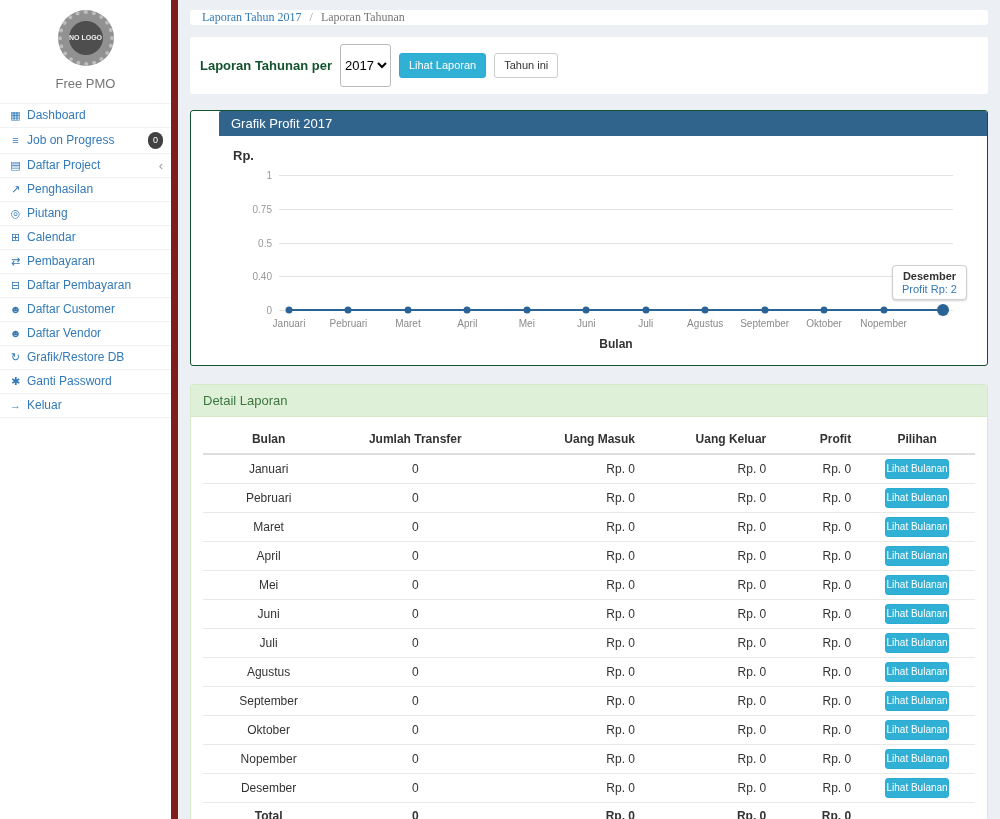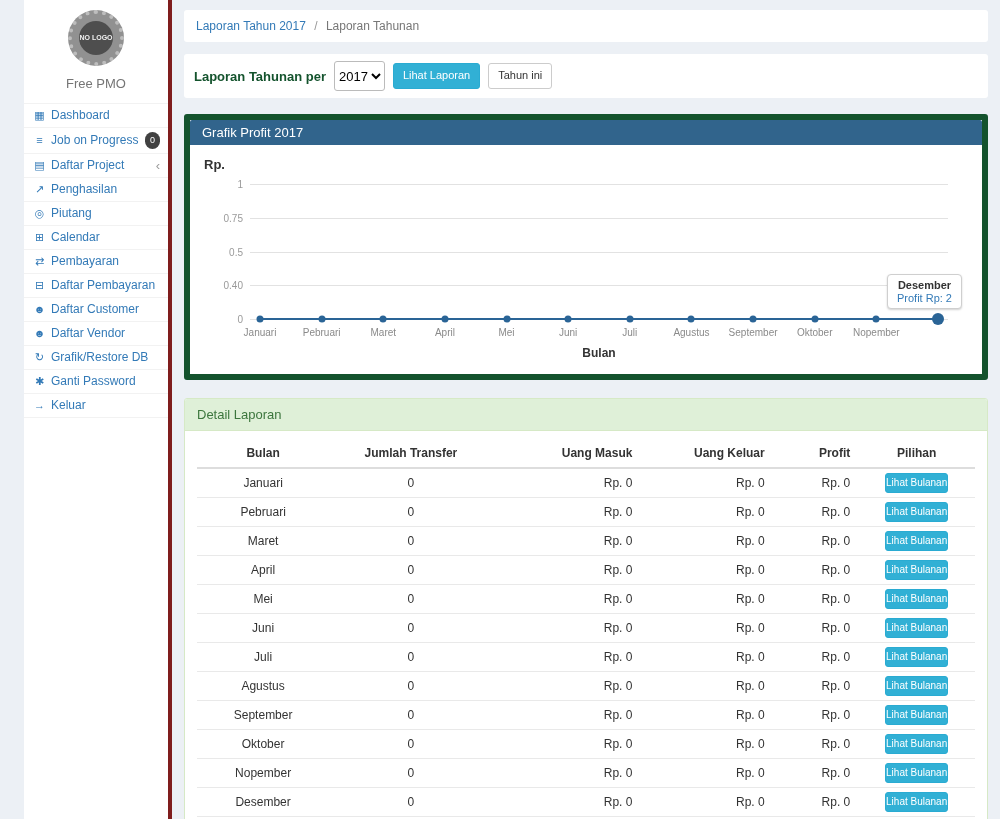--- a/index.html
+++ b/index.html
@@ -2,57 +2,57 @@
 <html><head>
 <meta charset="utf-8">
 <style>
   * { margin:0; padding:0; box-sizing:border-box; }
   html,body { background:#ecf0f5; }
   body { font-family:"Liberation Sans","DejaVu Sans",sans-serif; font-size:13px; color:#333; }
 
   .app { width:1000px; height:819px; display:flex; background:#ecf0f5; overflow:hidden; }
 
   
-  .sidebar { width:148px; flex-shrink:0; background:#fff; border-right:4px solid #7f1d1d;margin-left:24px; }
+  .sidebar { width:178px; flex-shrink:0; background:#fff; border-right:7px solid #7f1d1d; }
   .logo-wrap { padding:10px 0 12px; text-align:center; }
   .logo-circle { width:56px; height:56px; margin:0 auto; border-radius:50%; background:#919191;
                  border:4px dotted #bdbdbd; display:flex; align-items:center; justify-content:center; }
   .logo-inner { width:34px; height:34px; border-radius:50%; background:#4e4e4e; color:#f0f0f0;
                 font-size:7px; font-weight:bold; line-height:1.3; display:flex; align-items:center;
                 justify-content:center; text-align:center; }
   .brand { margin-top:10px; color:#757575; font-size:13px; }
   .menu { border-top:1px solid #f2f2f2; }
   .menu-item { display:flex; align-items:center; padding:4px 8px; border-bottom:1px solid #f2f2f2;
                color:#337ab7; font-size:12px; text-decoration:none; cursor:pointer; line-height:15px; }
   .mi-icon { width:15px; font-size:11px; margin-right:4px; text-align:center; flex-shrink:0; }
   .mi-label { flex:1; white-space:nowrap; }
   .mi-badge { background:#414141; color:#fff; font-size:9px; border-radius:9px; padding:1px 5px; margin-left:2px; }
   .mi-chevron { color:#9a9a9a; margin-left:2px; font-size:13px; }
 
   
   .content { flex:1; padding:10px 12px 0; display:flex; flex-direction:column; overflow:hidden; }
 
-  .breadcrumb-bar { background:#fff; border-radius:3px; padding:9px 12px; font-size:12px; margin-bottom:12px; }
+  .breadcrumb-bar { background:#fff; border-radius:3px; padding:0 12px; font-size:12px; margin-bottom:12px;font-family:Liberation Serif, serif; }
   .bc-link { color:#337ab7; text-decoration:none; cursor:pointer; }
   .bc-sep { color:#999; margin:0 5px; }
   .bc-current { color:#777; }
 
   .form-panel { background:#fff; border-radius:3px; padding:7px 10px; display:flex; align-items:center;
                 gap:8px; margin-bottom:16px; }
   .form-label { color:#14532d; font-weight:bold; font-size:13px; }
-  .year-select { height:30px; border:1px solid #bbb; border-radius:3px; font-size:13px; background:#fff;
+  .year-select { height:43px; border:1px solid #bbb; border-radius:3px; font-size:13px; background:#fff;
                  font-family:inherit; }
   .btn { border:1px solid transparent; border-radius:3px; font-size:11px; padding:4px 9px; cursor:pointer;
          font-family:inherit; line-height:1.4; }
   .btn-info { background:#31b0d5; border-color:#2aabd2; color:#fff; }
   .btn-default { background:#fff; border-color:#ccc; color:#333; }
   .btn-xs { padding:2px 0; font-size:10px; }
 
   .panel { border-radius:3px; margin-bottom:18px; background:#fff; }
-  .panel-primary { border:6px solid #14532d; }
+  .panel-primary { border:1px solid #14532d;padding-left:28px; }
   .panel-heading-primary { background:#31648c; color:#fff; font-size:13px; padding:5px 12px;
                            border-radius:2px 2px 0 0; }
   .panel-success { border:1px solid #d6e9c6; margin-bottom:14px; }
   .panel-heading-success { background:#dff0d8; color:#3c763d; font-size:13px; padding:8px 12px;
                            border-bottom:1px solid #d6e9c6; border-radius:2px 2px 0 0; }
 
   
   .chart-body { padding:12px 14px 6px; }
   .chart-ylabel { font-weight:bold; font-size:13px; margin-bottom:12px; }
   .plot { position:relative; height:135px; margin:6px 20px 0 46px; }

